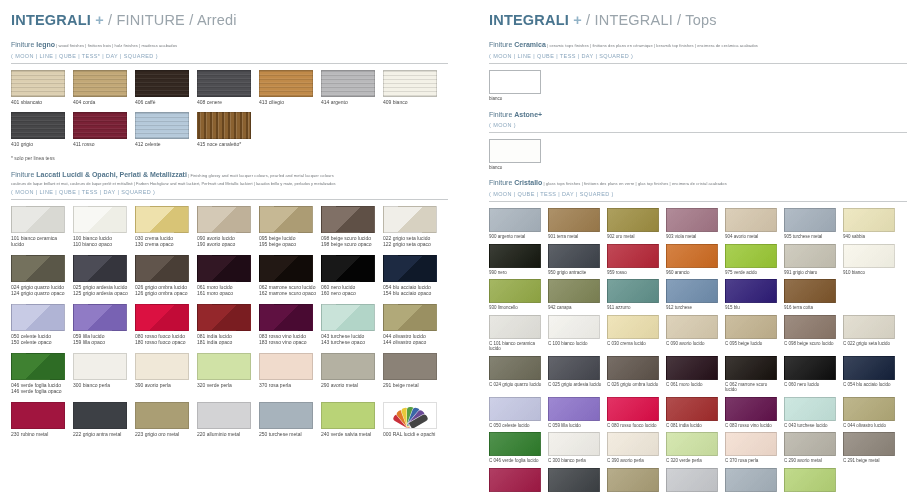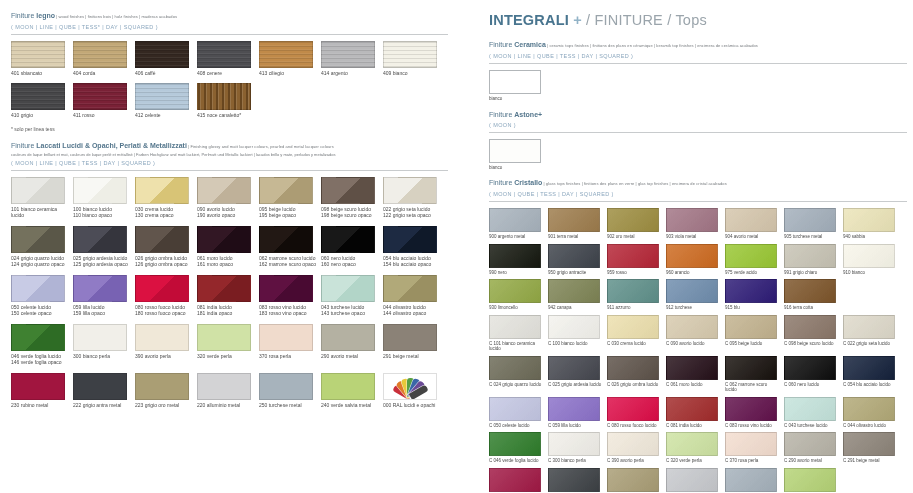--- a/index.html
+++ b/index.html
@@ -49,20 +49,21 @@
   .ral .strip{
     position:absolute;left:50%;bottom:2px;width:7px;height:19px;margin-left:-3.5px;
     transform-origin:50% 100%;border-radius:3px 3px 0 0;
     box-shadow:0 0 0 0.5px rgba(255,255,255,0.85);
   }
 </style>
 </head>
 <body>
 
 <div class="panel" id="panel-left">
+  <div class="page-title"><span>INTEGRALI</span> <span class="plus">+</span> <span class="rest">/ FINITURE / Arredi</span></div>
   <div id="left-sections">
       <div class="sec sec-finiture-legno">
         <div class="sec-line"><span>Finiture </span><span class="b">legno</span><span class="sec-small">  |  wood finishes | finitions bois | holz finishes | maderas acabados</span></div>
         <div class="models">( MOON | LINE | QUBE | TESS* | DAY | SQUARED )</div>
         <div class="rule"></div>
         <div class="grid">
           <div class="cell">
             <div class="swatch" style="background-color: rgb(220, 207, 177); background-image: repeating-linear-gradient(0deg, rgba(0, 0, 0, 0.1) 0px, rgba(0, 0, 0, 0.1) 1px, rgba(255, 255, 255, 0.06) 1px, rgba(255, 255, 255, 0.06) 2px, transparent 2px, transparent 4px);"></div>
             <div class="lbl">401 sbiancato</div>
           </div>
@@ -293,21 +294,21 @@
               <div class="strip" style="background: rgb(68, 68, 68); transform: rotate(60deg);"></div>
             </div>
             <div class="lbl">000 RAL lucidi e opachi</div>
           </div>
         </div>
       </div>
     </div>
 </div>
 
 <div class="panel" id="panel-right">
-  <div class="page-title"><span>INTEGRALI</span> <span class="plus">+</span> <span class="rest">/ FINITURE / Tops</span></div>
+  <div class="page-title"><span>INTEGRALI</span> <span class="plus">+</span> <span class="rest">/ INTEGRALI / Tops</span></div>
   <div id="right-sections">
       <div class="sec sec-finiture-ceramica">
         <div class="sec-line"><span>Finiture </span><span class="b">Ceramica</span><span class="sec-small">  |  ceramic tops finishes | finitions des plans en céramique | keramik top finishes | encimera de cerámica acabados</span></div>
         <div class="models">( MOON | LINE | QUBE | TESS | DAY | SQUARED )</div>
         <div class="rule"></div>
         <div class="grid">
           <div class="cell">
             <div class="swatch" style="background: rgb(255, 255, 255); border: 1px solid rgb(178, 182, 185);"></div>
             <div class="lbl">bianco</div>
           </div>

